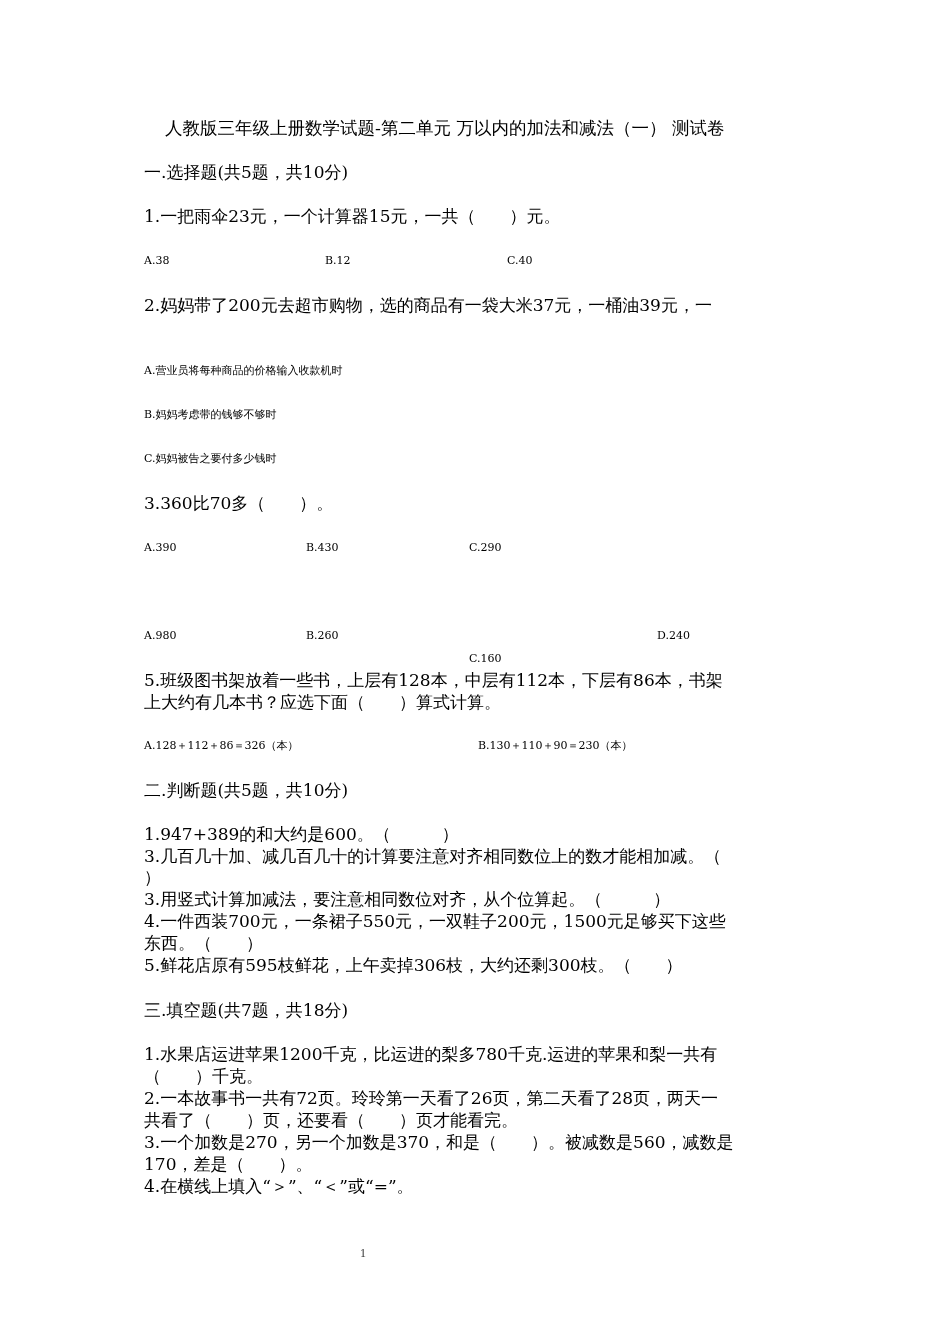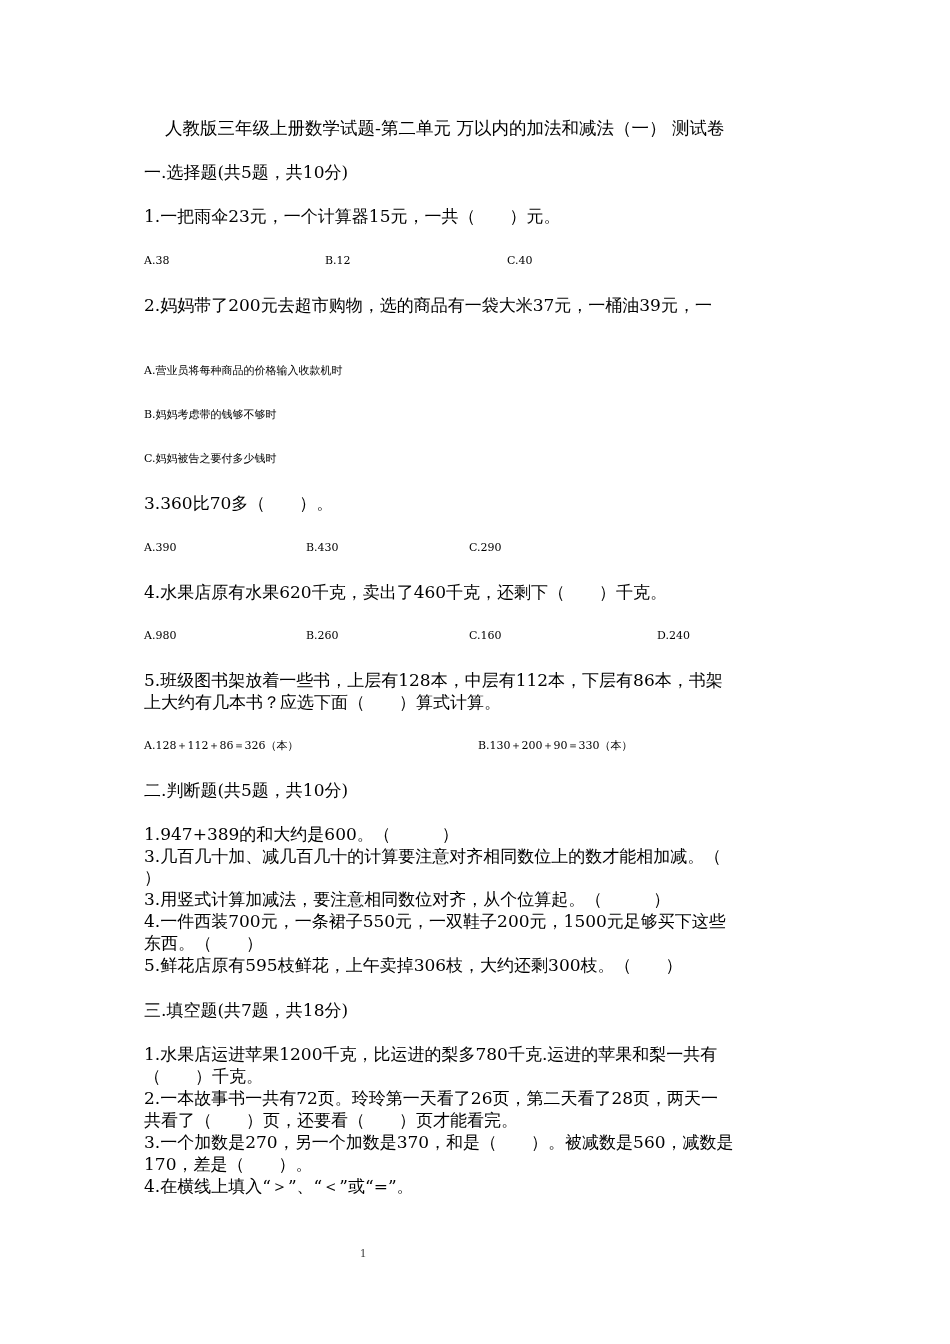--- a/index.html
+++ b/index.html
@@ -37,30 +37,29 @@
   <div class="line" style="top:294px">2.妈妈带了200元去超市购物，选的商品有一袋大米37元，一桶油39元，一</div>
   <div class="opt" style="left:144px;top:360px">A.营业员将每种商品的价格输入收款机时</div>
   <div class="opt" style="left:144px;top:404px">B.妈妈考虑带的钱够不够时</div>
   <div class="opt" style="left:144px;top:448px">C.妈妈被告之要付多少钱时</div>
 
   <div class="line" style="top:492px">3.360比70多（　　）。</div>
   <div class="opt" style="left:144px;top:537px">A.390</div>
   <div class="opt" style="left:306px;top:537px">B.430</div>
   <div class="opt" style="left:469px;top:537px">C.290</div>
 
-  <div class="line" style="top:581px">4.水果店原有水果620千克，卖出了460千克，还剩下（　　）千克。</div>
   <div class="opt" style="left:144px;top:625px">A.980</div>
   <div class="opt" style="left:306px;top:625px">B.260</div>
-  <div class="opt" style="left:469px;top:625px">C.160</div>
+  <div class="opt" style="left:469px;top:648px">C.160</div>
   <div class="opt" style="left:657px;top:625px">D.240</div>
 
   <div class="line" style="top:669px">5.班级图书架放着一些书，上层有128本，中层有112本，下层有86本，书架</div>
   <div class="line" style="top:691px">上大约有几本书？应选下面（　　）算式计算。</div>
   <div class="opt" style="left:144px;top:735px">A.128＋112＋86＝326（本）</div>
-  <div class="opt" style="left:478px;top:735px">B.130＋200＋90＝330（本）</div>
+  <div class="opt" style="left:478px;top:735px">B.130＋110＋90＝230（本）</div>
 
   <div class="line" style="top:779px">二.判断题(共5题，共10分)</div>
   <div class="line" style="top:823px">1.947+389的和大约是600。（　　　）</div>
   <div class="line" style="top:845px">3.几百几十加、减几百几十的计算要注意对齐相同数位上的数才能相加减。（</div>
   <div class="line" style="top:866px">）</div>
   <div class="line" style="top:888px">3.用竖式计算加减法，要注意相同数位对齐，从个位算起。（　　　）</div>
   <div class="line" style="top:910px">4.一件西装700元，一条裙子550元，一双鞋子200元，1500元足够买下这些</div>
   <div class="line" style="top:932px">东西。（　　）</div>
   <div class="line" style="top:954px">5.鲜花店原有595枝鲜花，上午卖掉306枝，大约还剩300枝。（　　）</div>
 

